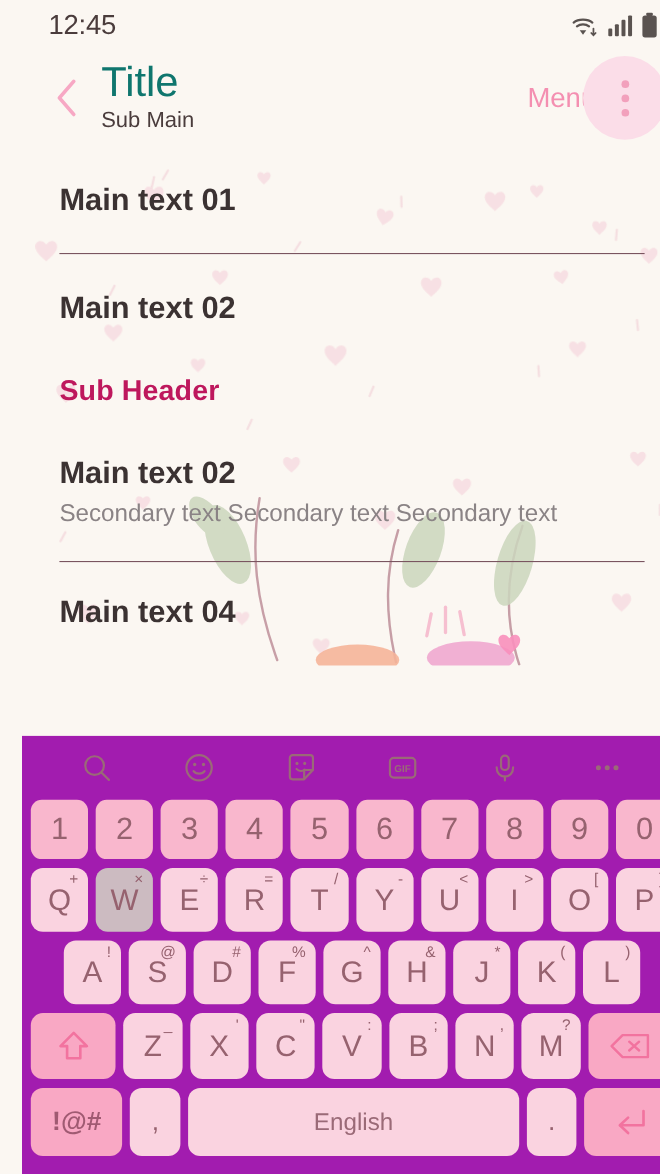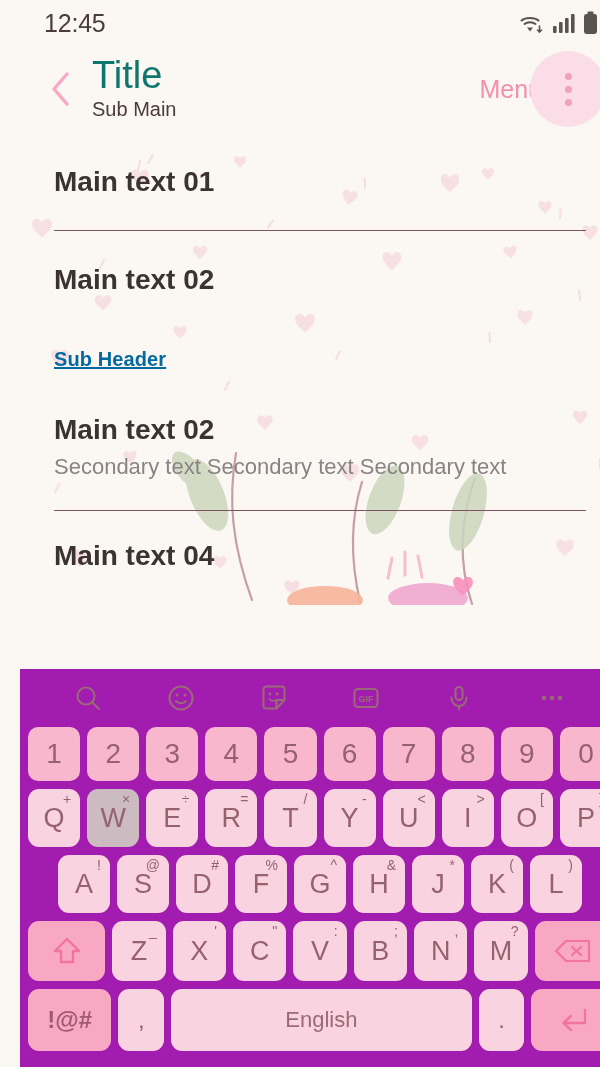--- a/index.html
+++ b/index.html
@@ -155,25 +155,24 @@
   .row-01 { height: 76px; padding-top: 24px; }
   .row-02 { height: 76px; padding-top: 22px; }
   .sub-header {
     padding: 0 34px;
     height: 74px;
     display: flex;
     align-items: flex-end;
     padding-bottom: 10px;
   }
   .sub-header span {
-    font-size: 20px;
+    font-size: 26px;
     font-weight: bold;
-    color: #0369a1;
+    color: #be185d;
     letter-spacing: 0.1px;
-    text-decoration: underline;
   }
   .row-03 { padding-top: 32px; padding-bottom: 8px; }
   .row-04 { padding-top: 28px; }
   .divider {
     height: 1px;
     background: #7A5560;
     margin: 0 34px;
   }
   .divider.top-gap { margin-top: 22px; }
 

